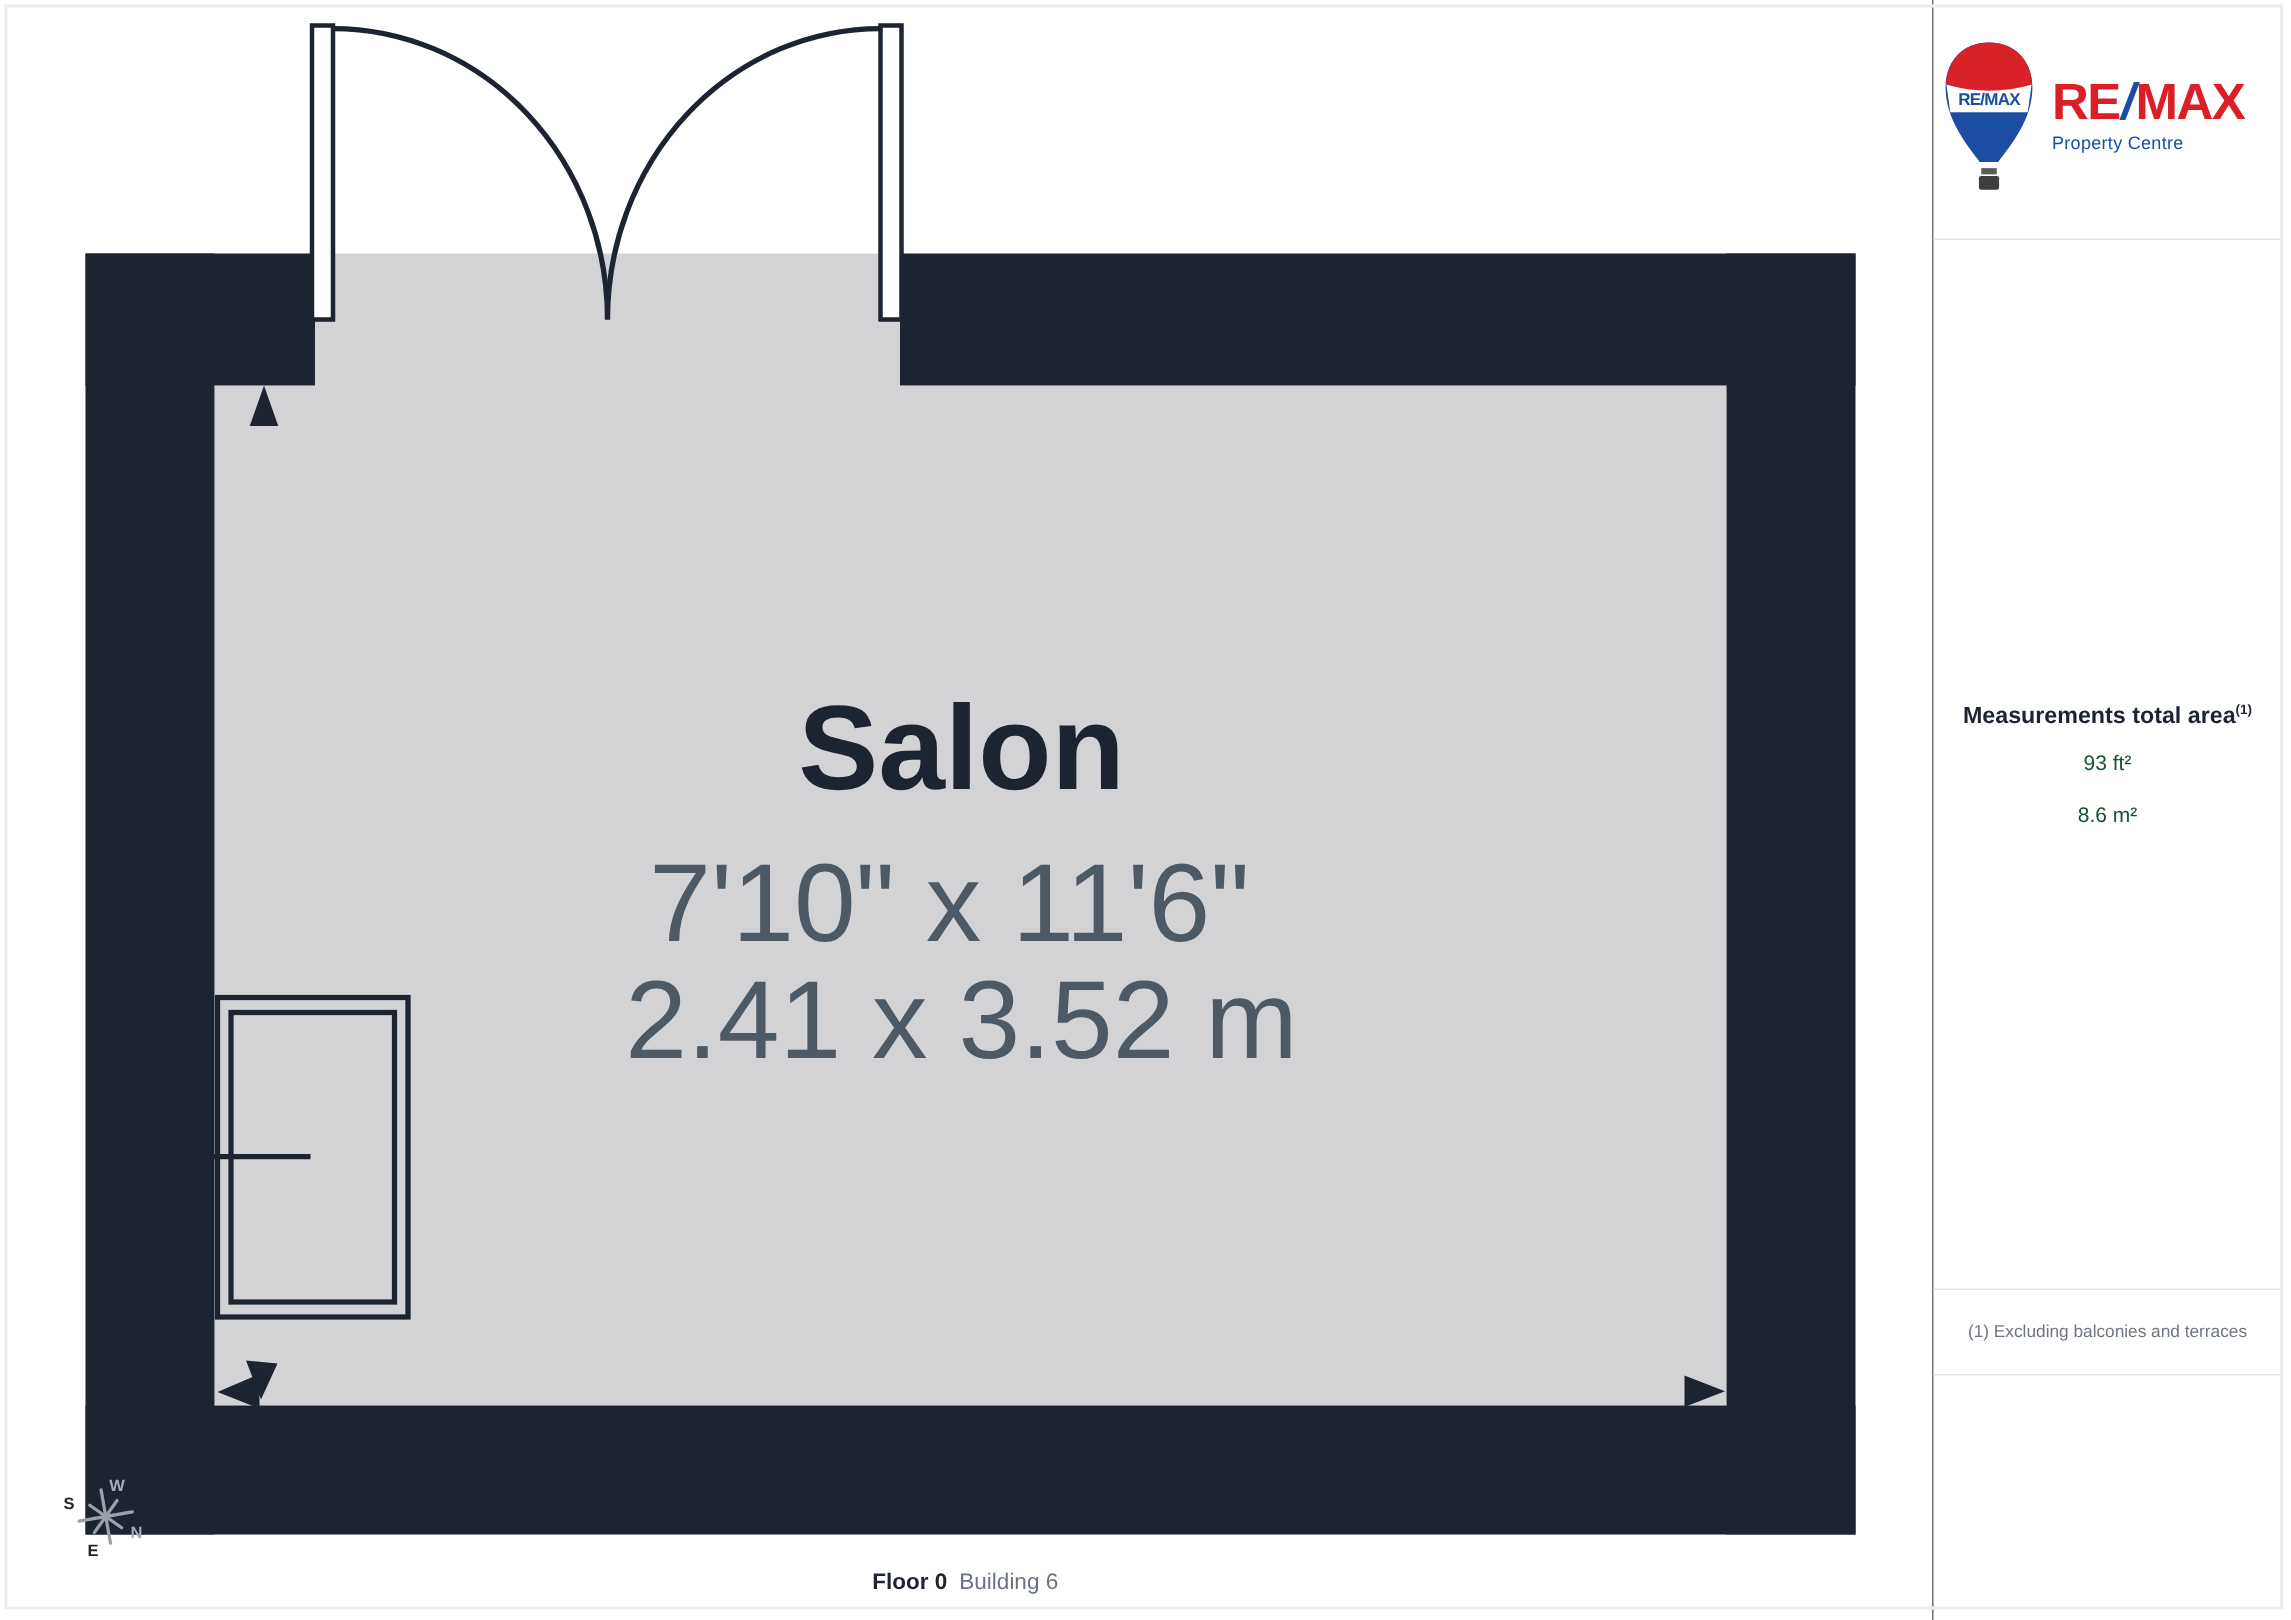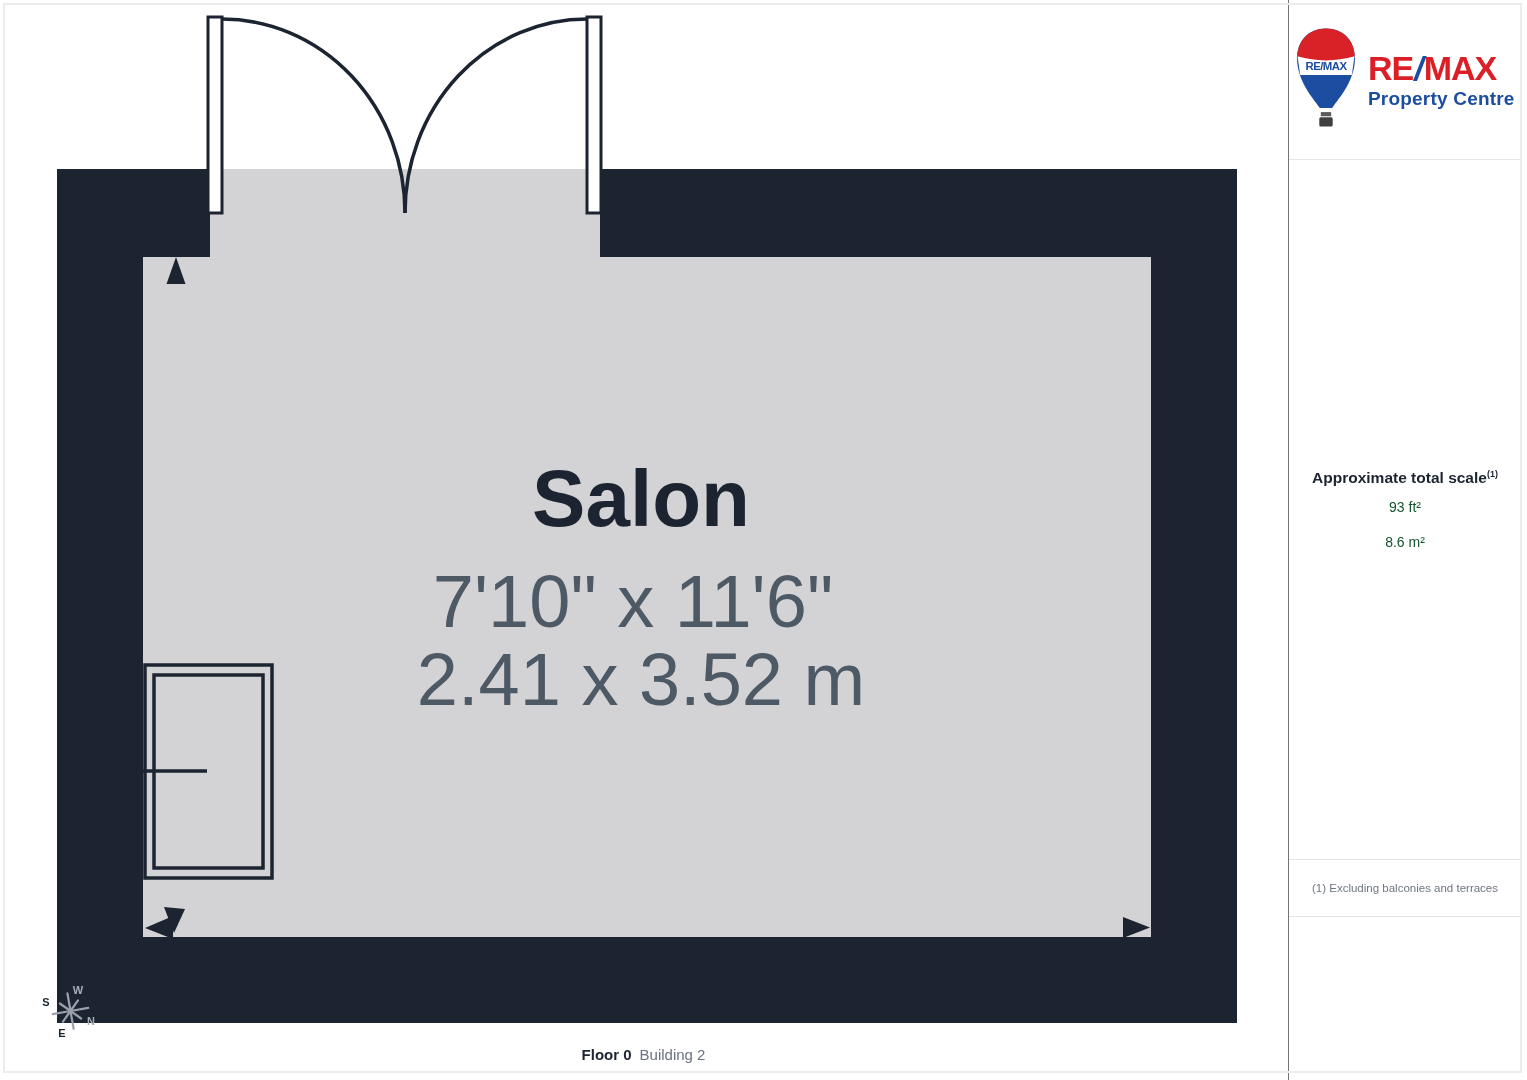--- a/index.html
+++ b/index.html
@@ -30,21 +30,21 @@
   .sidebar{
     position:absolute;left:1288px;top:0;width:232px;height:1080px;
     border-left:1px solid #737373;display:flex;flex-direction:column;
     background:#ffffff;z-index:10;
   }
   .logo-section{height:159px;border-bottom:1px solid #e5e5e7;position:relative;flex:none;}
   .balloon{position:absolute;left:6px;top:26px;}
   .wordmark{position:absolute;left:79px;top:51px;}
   .wordmark-main{font-size:34px;font-weight:bold;color:#dc1f26;letter-spacing:-1px;line-height:34px;white-space:nowrap;}
   .wordmark-main .slash{color:#1b4ea0;font-style:italic;padding:0 1px;}
-  .wordmark-sub{font-size:19px;font-weight:bold;color:#1b4ea0;margin-top:3px;letter-spacing:0.2px;white-space:nowrap;}
+  .wordmark-sub{font-size:12px;font-weight:normal;color:#1b4ea0;margin-top:3px;letter-spacing:0.2px;white-space:nowrap;}
 
   .area-section{
     height:699px;flex:none;border-bottom:1px solid #e5e5e7;
     display:flex;flex-direction:column;align-items:center;justify-content:center;
     text-align:center;
   }
   .area-heading{font-size:15.5px;font-weight:bold;color:#1d2431;}
   .area-heading .sup{font-size:9px;vertical-align:super;}
   .area-value{font-size:14px;color:#14532d;margin-top:12px;}
   .area-value + .area-value{margin-top:19px;}
@@ -115,21 +115,21 @@
     <text class="compass-letter" x="62" y="1037" text-anchor="middle" fill="#1d2431">E</text>
   </g>
 
   <text class="room-name" x="641" y="526" text-anchor="middle">Salon</text>
   <text class="room-dim" x="633" y="627" text-anchor="middle">7'10" x 11'6"</text>
   <text class="room-dim" x="641" y="705" text-anchor="middle">2.41 x 3.52 m</text>
 </svg>
 
 <div class="floor-caption">
   <span class="floor">Floor 0</span>
-  <span class="building">Building 2</span>
+  <span class="building">Building 6</span>
 </div>
 
 <aside class="sidebar">
 
   <div class="logo-section">
     <svg class="balloon" width="62" height="104" viewBox="0 0 60 100">
       <path d="M30,2 C13,2 2,14 2,31 C2,52 16,68 24,79 L36,79 C44,68 58,52 58,31 C58,14 47,2 30,2 Z" fill="#1b4ea0"></path>
       <polygon points="2.4,28 57.6,28 55,47 5,47" fill="#ffffff"></polygon>
       <path d="M30,2 C14,2 3,13 2.2,29 Q30,37 57.8,29 C57,13 46,2 30,2 Z" fill="#d92128"></path>
       <text class="balloon-band-text" x="30" y="42" text-anchor="middle">RE/MAX</text>
@@ -139,21 +139,21 @@
     <div class="wordmark">
       <div class="wordmark-main">
         <span>RE</span><span class="slash">/</span><span>MAX</span>
       </div>
       <div class="wordmark-sub">Property Centre</div>
     </div>
   </div>
 
   <div class="area-section">
     <div class="area-heading">
-      <span>Approximate total scale</span><span class="sup">(1)</span>
+      <span>Measurements total area</span><span class="sup">(1)</span>
     </div>
     <div class="area-value">93 ft²</div>
     <div class="area-value">8.6 m²</div>
   </div>
 
   <div class="footnote-section">
     <span>(1) Excluding balconies and terraces</span>
   </div>
 
 </aside>

